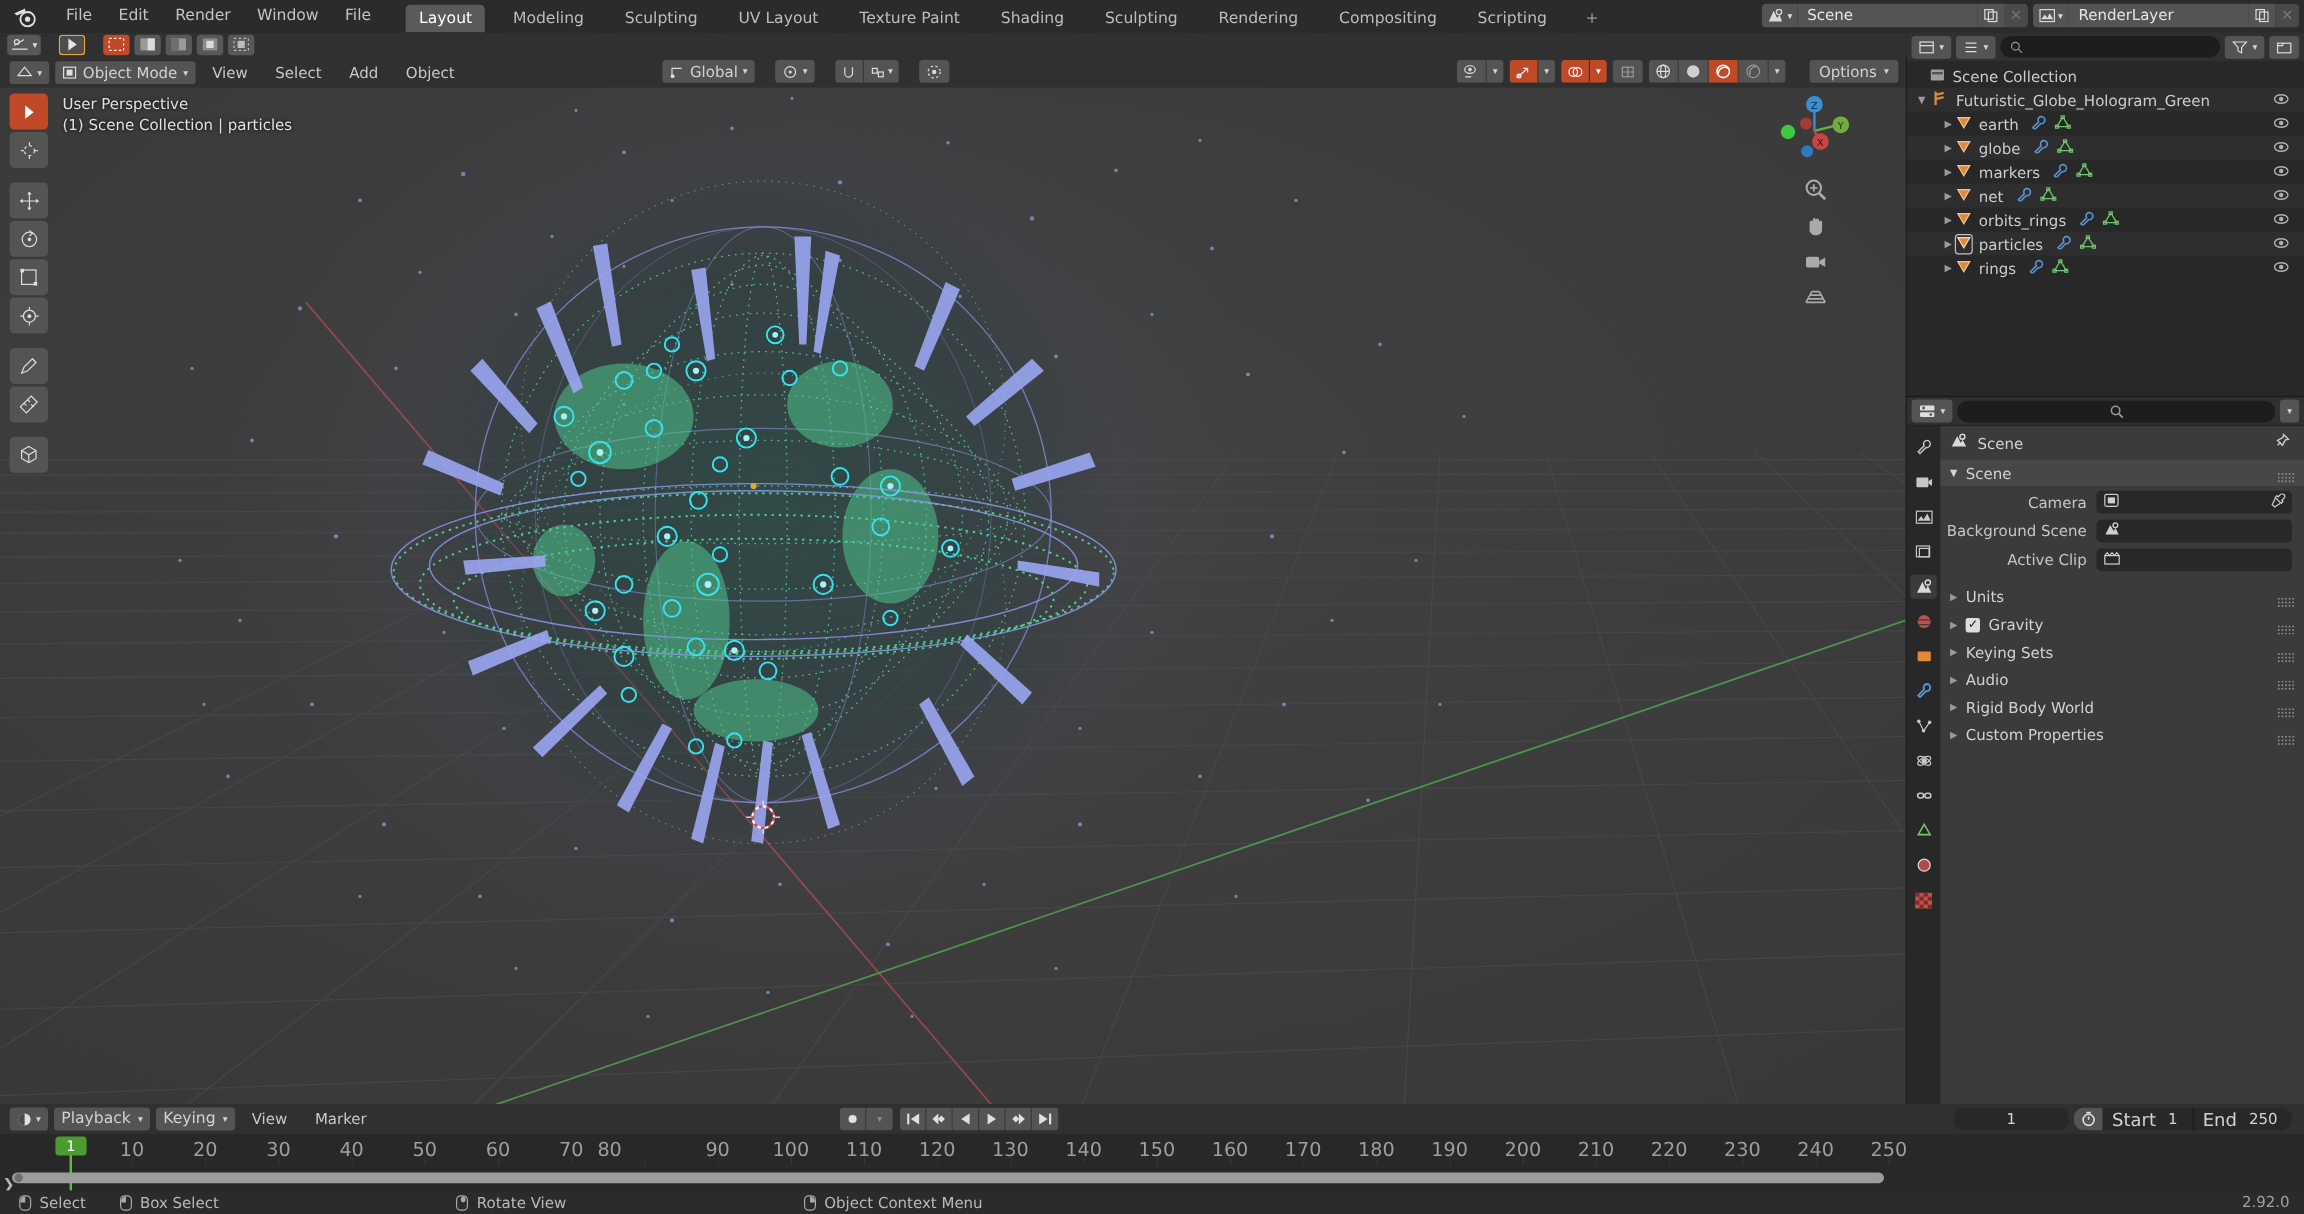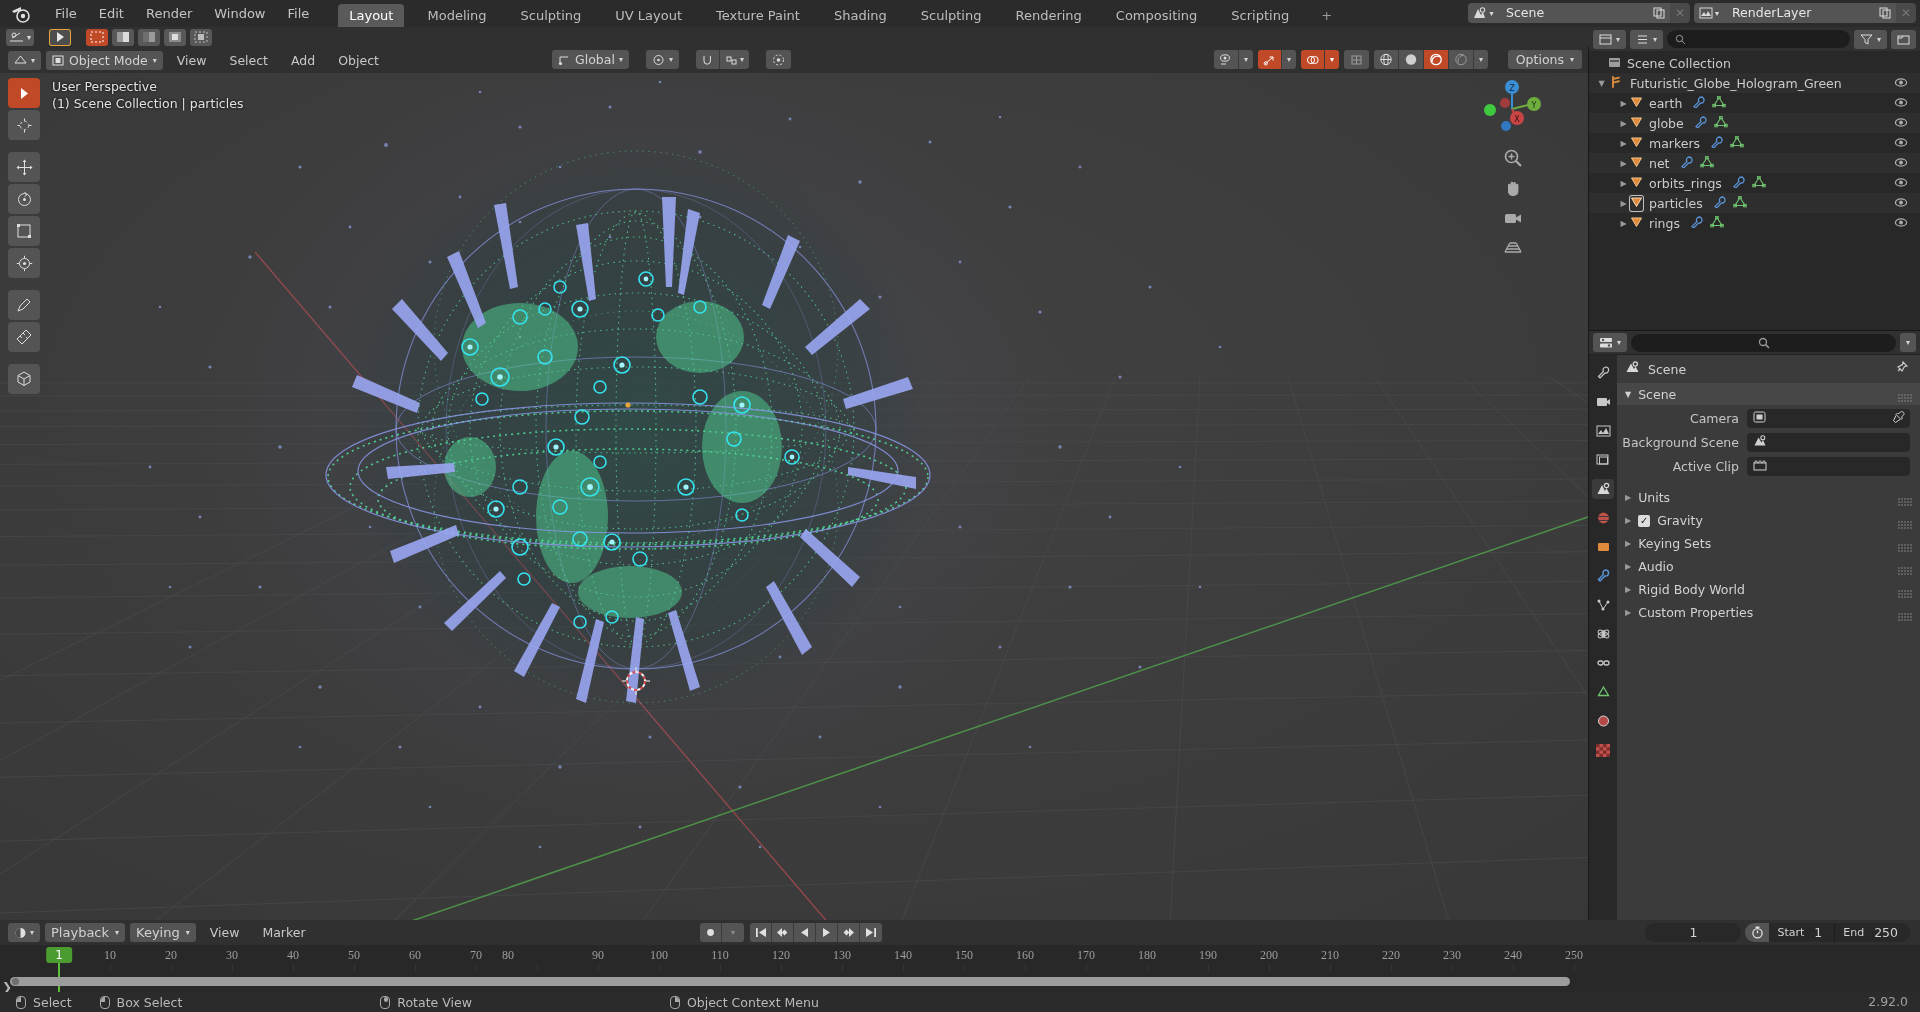--- a/index.html
+++ b/index.html
@@ -124,25 +124,25 @@
            justify-content:center; padding:0 6px; }
   .transport { display:flex; height:19px; border-radius:3px; overflow:hidden; }
   .transport > div { width:22px; background:#545454; display:flex; align-items:center; justify-content:center;
                      border-right:1px solid #3b3b3b; }
   .transport > div:last-child { border-right:none; }
   .tl-right { position:absolute; right:10px; top:3px; display:flex; align-items:center; gap:4px; }
   .frame-field { width:96px; height:19px; background:#282828; border-radius:9px; text-align:center;
                  line-height:19px; font-size:12.5px; }
   .se-grp { display:flex; height:19px; background:#282828; border-radius:9px; overflow:hidden; align-items:center;}
   .se-grp .ic { width:24px; height:19px; background:#545454; display:flex; align-items:center; justify-content:center;}
-  .se-grp .lab { padding:0 10px 0 8px; font-size:11px; }
+  .se-grp .lab { padding:0 10px 0 8px; font-size:15px; }
   .se-grp .val { padding-right:12px; font-size:12.5px; }
   .se-div { width:1px; height:19px; background:#1d1d1d; }
   .tl-ruler { position:absolute; left:0; top:25px; width:1920px; height:26px; background:#282828; }
-  .tick { position:absolute; top:3px; font-size:12px; color:#9e9e9e; transform:translateX(-50%);font-family:Liberation Serif, serif; }
+  .tick { position:absolute; top:3px; font-size:16px; color:#9e9e9e; transform:translateX(-50%); }
   .tickline { position:absolute; top:19px; width:1px; height:7px; background:#343434; }
   .playhead-lbl { position:absolute; top:2px; transform:translateX(-50%); background:#4c9b30; color:#fff;
                   border-radius:3px; padding:1px 9px; font-size:12px; }
   .playhead-line { position:absolute; top:17px; width:2px; height:34px; background:#5fbd3c; }
   .tl-scroll { position:absolute; left:10px; bottom:6px; height:9px; width:1560px; background:#9c9c9c;
                border-radius:5px; }
   .tl-scroll-l { position:absolute; left:2px; top:1px; width:7px; height:7px; border-radius:50%; background:#6e6e6e;}
   .tl-arrow { position:absolute; left:2px; top:35px; color:#b5b5b5; font-size:12px; }
 
   

